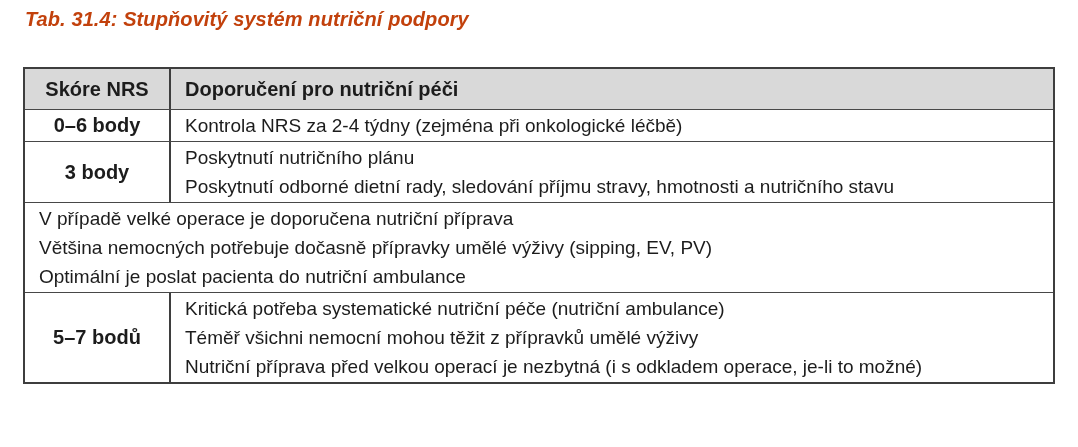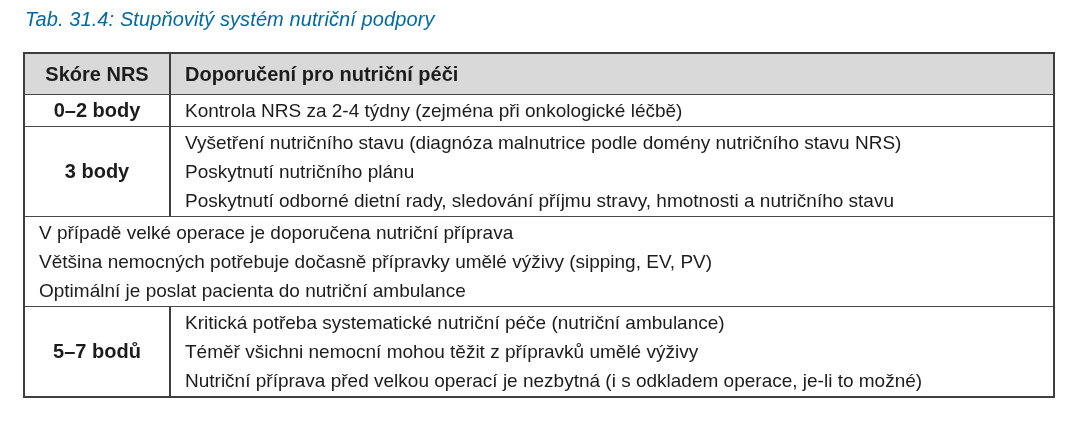--- a/index.html
+++ b/index.html
@@ -13,29 +13,29 @@
     width: 1078px;
     height: 447px;
     background: #ffffff;
     overflow: hidden;
   }
   .caption {
     position: absolute;
     left: 25px;
     top: 8px;
     font-size: 20px;
-    font-weight: normal;
+    font-weight: bold;
     font-style: italic;
     letter-spacing: 0.1px;
-    color: #0369a1;
+    color: #c2410c;
   }
   .nrs-table {
     position: absolute;
     left: 23px;
-    top: 52px;
+    top: 67px;
     width: 1032px;
     box-sizing: border-box;
     border: 2px solid #3e3e3e;
     background: #ffffff;
   }
   .t-header {
     display: flex;
     background: var(--header-bg, #d9d9d9);
     height: 40px;
   }
@@ -75,29 +75,28 @@
 <div class="page">
   <div class="caption">Tab. 31.4: Stupňovitý systém nutriční podpory</div>
 
   <div class="nrs-table">
     <div class="t-header">
       <div class="cell score">Skóre NRS</div>
       <div class="cell rec">Doporučení pro nutriční péči</div>
     </div>
     <div id="rows">
         <div class="t-row">
-          <div class="cell score">0–2 body</div>
+          <div class="cell score">0–6 body</div>
           <div class="cell rec">
             <div class="line">Kontrola NRS za 2-4 týdny (zejména při onkologické léčbě)</div>
           </div>
         </div>
         <div class="t-row">
           <div class="cell score">3 body</div>
           <div class="cell rec">
-            <div class="line">Vyšetření nutričního stavu (diagnóza malnutrice podle domény nutričního stavu NRS)</div>
             <div class="line">Poskytnutí nutričního plánu</div>
             <div class="line">Poskytnutí odborné dietní rady, sledování příjmu stravy, hmotnosti a nutričního stavu</div>
           </div>
         </div>
         <div class="t-row">
           <div class="cell rec">
             <div class="line">V případě velké operace je doporučena nutriční příprava</div>
             <div class="line">Většina nemocných potřebuje dočasně přípravky umělé výživy (sipping, EV, PV)</div>
             <div class="line">Optimální je poslat pacienta do nutriční ambulance</div>
           </div>

